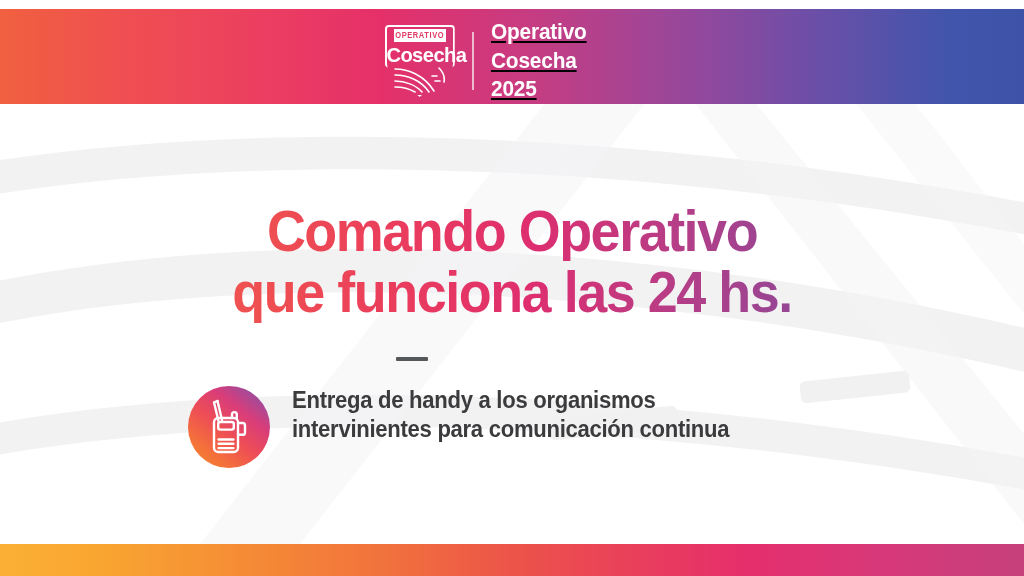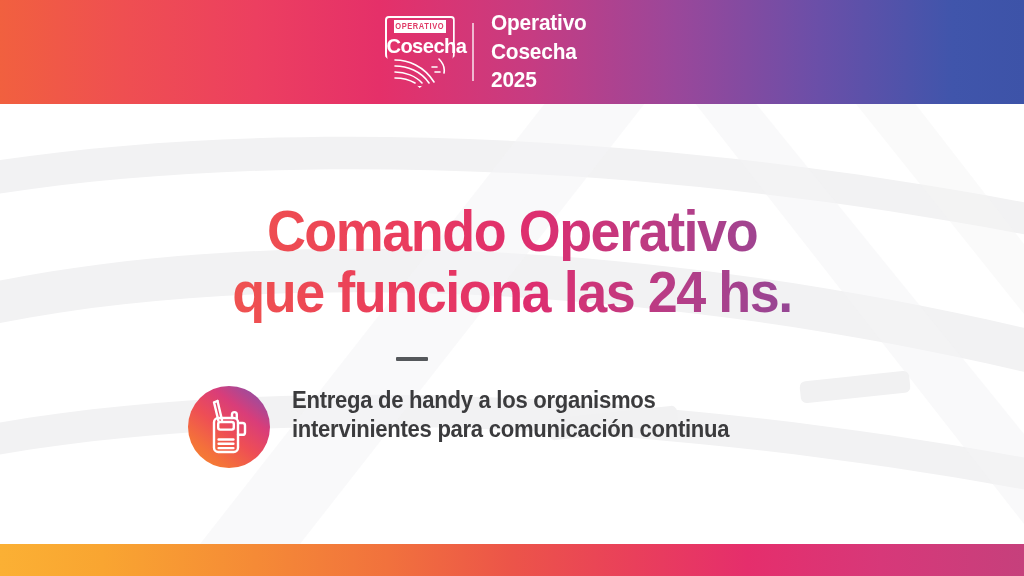--- a/index.html
+++ b/index.html
@@ -5,32 +5,32 @@
   * { margin:0; padding:0; box-sizing:border-box; }
   html,body { width:1024px; height:576px; overflow:hidden; }
   body {
     font-family:"Liberation Sans", sans-serif;
     background:#ffffff;
     position:relative;
   }
 
   
   #header-band{
-    position:absolute; left:0; top:0; width:1024px; height:104px;
+    position:absolute; left:0; top:9px; width:1024px; height:104px;
     background:linear-gradient(90deg,
       #F1603F 0%,
       #EF4F51 12%,
       #EC3F60 25%,
       #E53069 37%,
       #C63C82 52%,
       #9A479A 66%,
       #6A4FA8 80%,
       #4055AB 93%,
       #3D53A8 100%);
-    display:flex; align-items:center; justify-content:center;
+    display:flex; align-items:center; justify-content:center;text-decoration:underline;
   }
   #header-inner{ display:flex; align-items:center; gap:17px; transform:translateX(-25px); }
 
   
   .logo-shield{
     position:relative; width:70px; height:72px;
   }
   .shield-body{
     position:absolute; inset:0;
     border:2.5px solid #ffffff;

